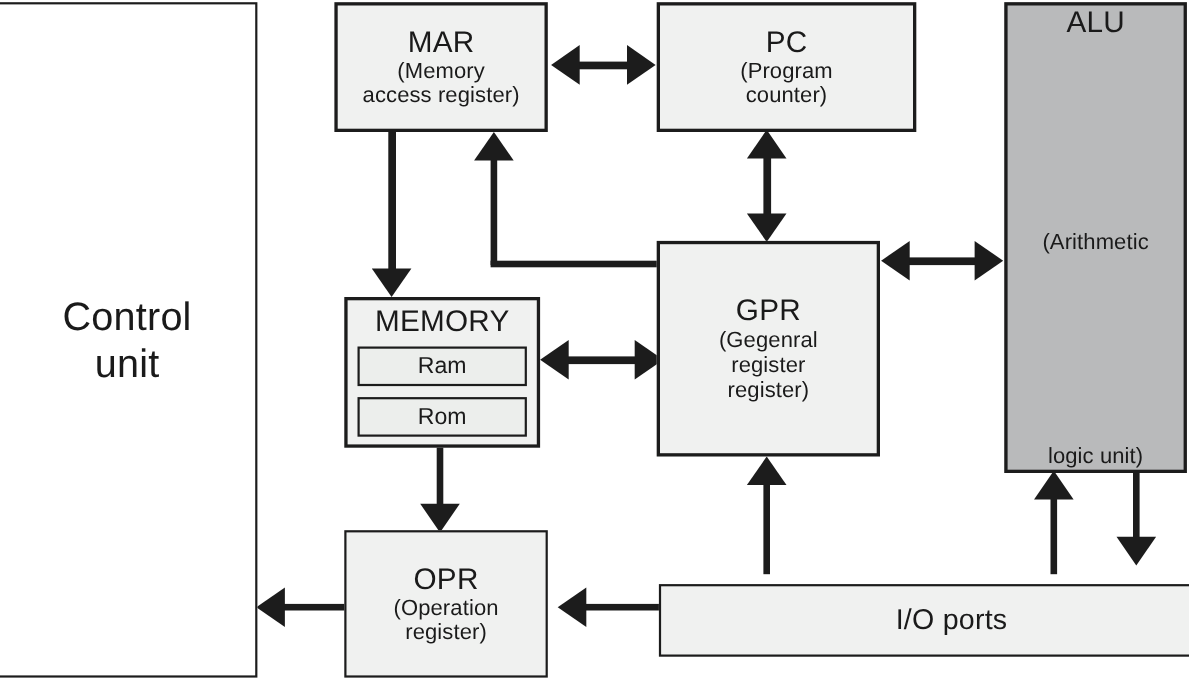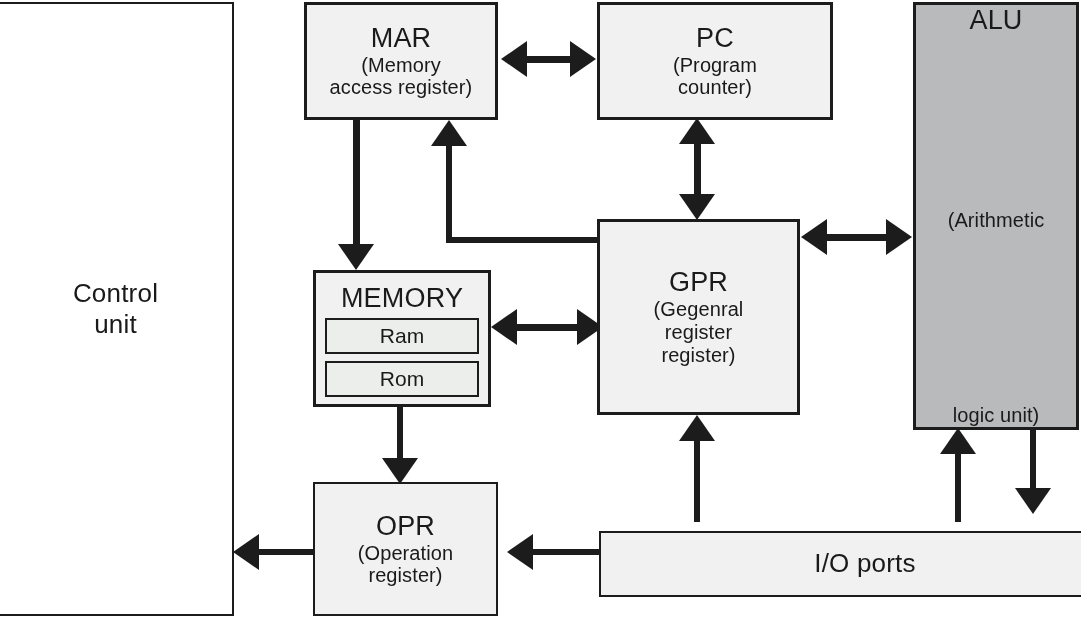--- a/index.html
+++ b/index.html
@@ -33,21 +33,21 @@
   .box .sub {
     font-size: 20px;
     letter-spacing: 0.1px;
   }
   
   #control-unit {
     left: -3px; top: 2px; width: 237px; height: 614px;
     background: #ffffff;
     border: 2px solid #1c1c1c;
   }
-  #control-unit .title { font-size: 26px; line-height: 1.2; }
+  #control-unit .title { font-size: 36px; line-height: 1.2; }
 
   #mar {
     left: 304px; top: 2px; width: 194px; height: 118px;
     background: #f0f1f0;
     border: 3px solid #1c1c1c;
   }
   #pc {
     left: 597px; top: 2px; width: 236px; height: 118px;
     background: #f0f1f0;
     border: 3px solid #1c1c1c;
@@ -61,21 +61,21 @@
   #gpr {
     left: 597px; top: 219px; width: 203px; height: 196px;
     background: #f0f1f0;
     border: 3px solid #1c1c1c;
     text-align: center;
   }
   #memory {
     left: 313px; top: 270px; width: 178px; height: 137px;
     background: #f0f1f0;
     border: 3px solid #1c1c1c;
-    justify-content: flex-end;
+    justify-content: space-between;
     padding-top: 4px;
   }
   #memory .title { font-size: 27px; margin-bottom: 4px; }
   .memcell {
     box-sizing: border-box;
     width: 154px;
     height: 36px;
     margin: 0 auto 7px auto;
     background: #eceeec;
     border: 2px solid #1c1c1c;

